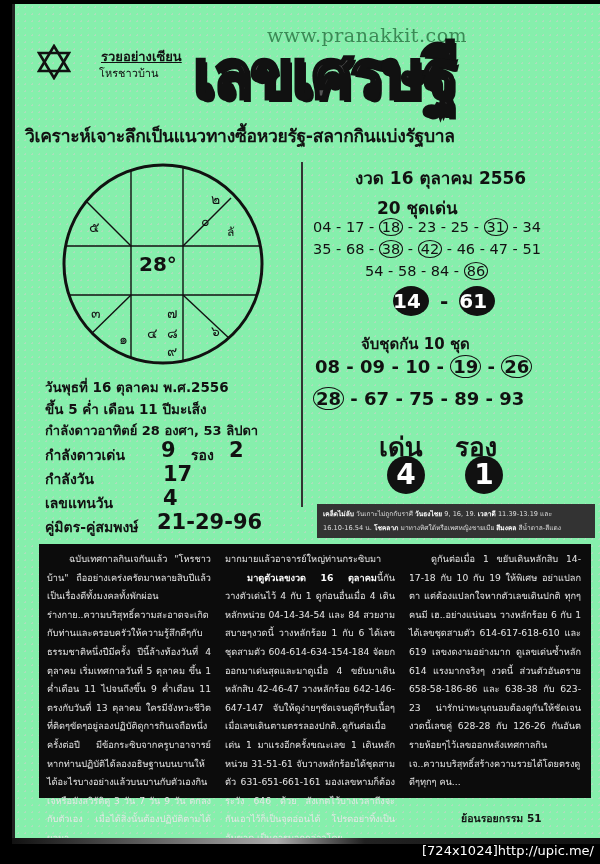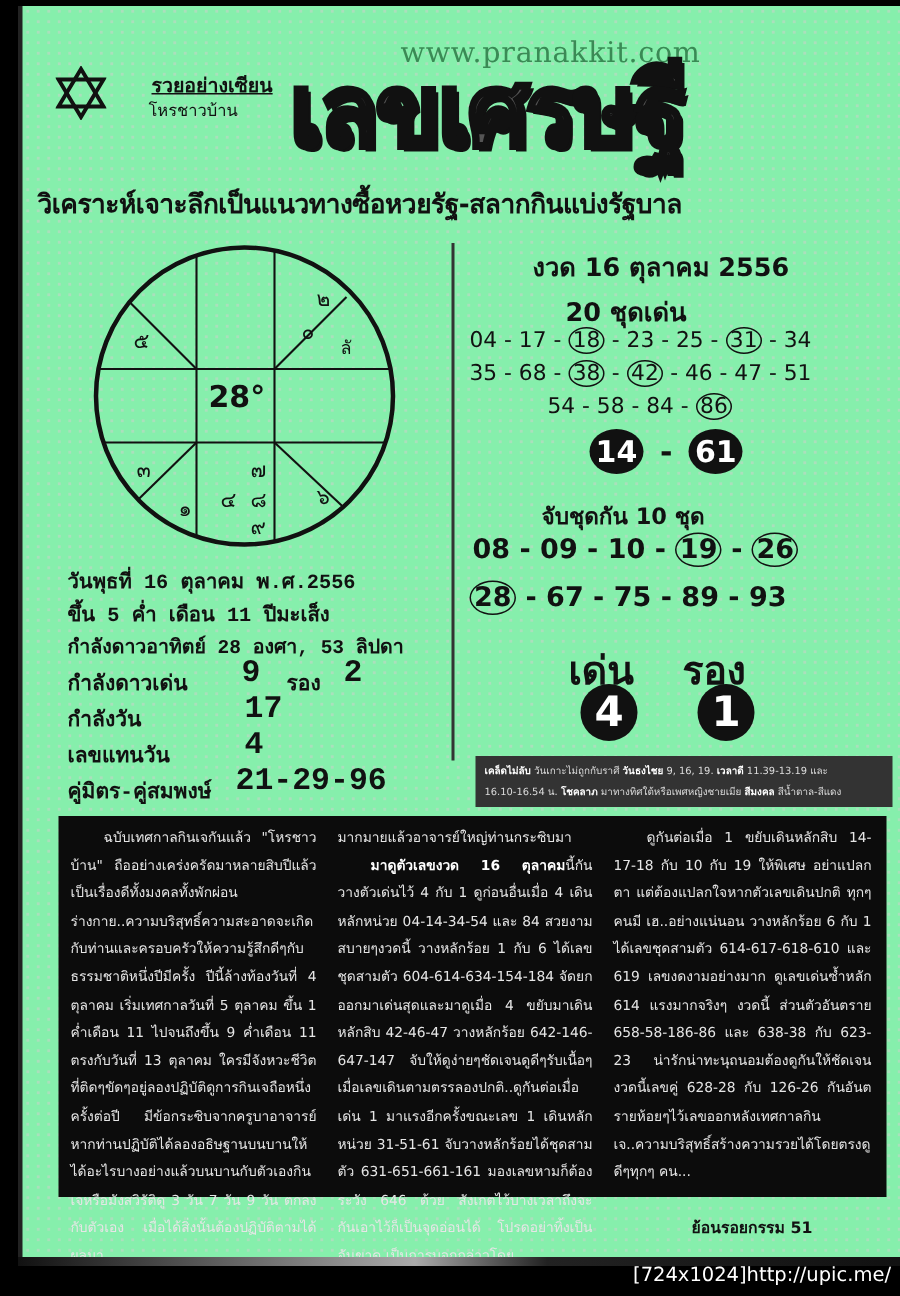--- a/index.html
+++ b/index.html
@@ -21,28 +21,28 @@
   .subtitle { left:10px; top:118px; font-size:17.5px; font-weight:bold; white-space:nowrap; letter-spacing:-.3px; }
   .circle-wrap { left:40px; top:158px; width:216px; height:204px; }
   .col-divider { left:286px; top:158px; width:2px; height:345px; background:#333; }
   .draw-date { left:312px; top:160px; font-size:17px; font-weight:bold;margin-left:28px; }
   .top20-title { left:362px; top:190px; font-size:17px; font-weight:bold; }
   .num-row { font-size:14.5px; font-weight:normal; white-space:nowrap; }
   .num-row .n { display:inline-block; }
   .num-row .n.c { border:1px solid #111; border-radius:50%; padding:0 2px; }
   .big-pair { left:378px; top:282px; font-size:20px; font-weight:900; }
   .blk { display:inline-block; background:#111; color:#fff; border-radius:50%;
-         width:36px; height:30px; line-height:30px; text-align:center; }
+         width:36px; height:30px; line-height:30px; text-align:left; }
   .pair-title { left:346px; top:328px; font-size:15px; font-weight:bold; }
   .pair-row { font-size:18px; font-weight:900; white-space:nowrap; }
   .pair-row .n.c { border:1.5px solid #111; border-radius:50%; padding:0 2px; }
   .dr-lbl { top:422px; font-size:26px; font-weight:900; }
   .dr-num { top:452px; width:38px; height:38px; border-radius:50%; background:#111; color:#fff;
             font-size:28px; font-weight:900; text-align:center; line-height:38px; }
-  .info { left:30px; font-weight:bold; white-space:nowrap;font-family:Liberation Mono, monospace; }
+  .info { left:30px; font-weight:bold; white-space:nowrap; }
   .info .val { position:absolute; font-weight:900; }
   .info-note { left:302px; top:500px; width:278px; height:34px; background:#333; color:#ddd;
                font-size:6.6px; line-height:14px; padding:3px 6px; box-sizing:border-box; }
   .info-note b { color:#fff; }
   .article { left:24px; top:540px; width:552px; height:254px; background:#0c0c0c; color:#e6e6e6; }
   .article .col { position:absolute; top:6px; font-size:9.2px; line-height:18.6px; text-align:justify; }
   .article .col p { margin:0; }
   .article .col b { color:#fff; }
   .footer { left:446px; top:806px; font-size:10.5px; font-weight:bold; }
   .bottom-band { left:12px; top:838px; width:588px; height:6px;

